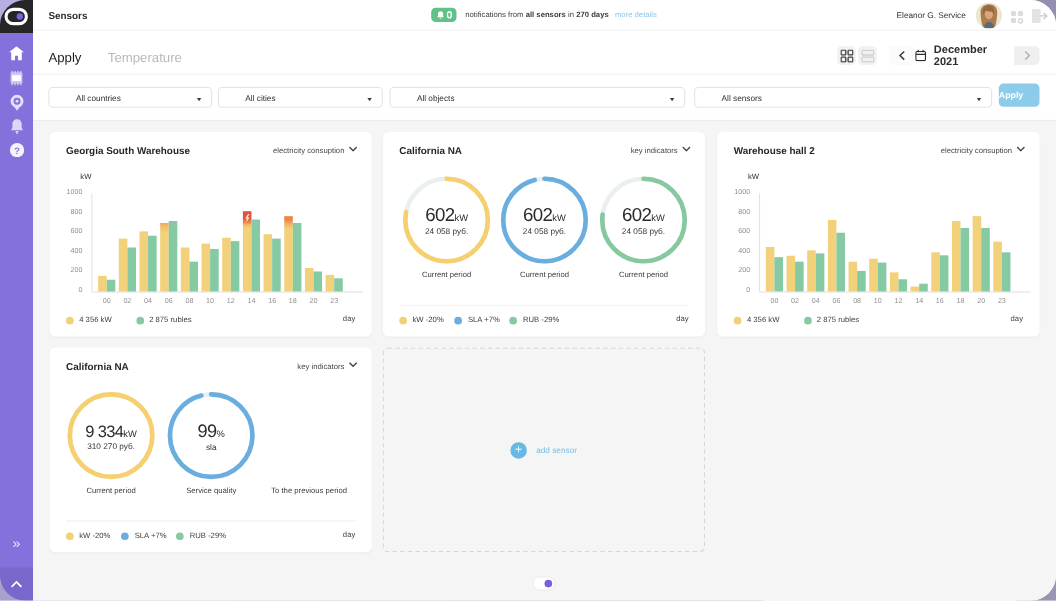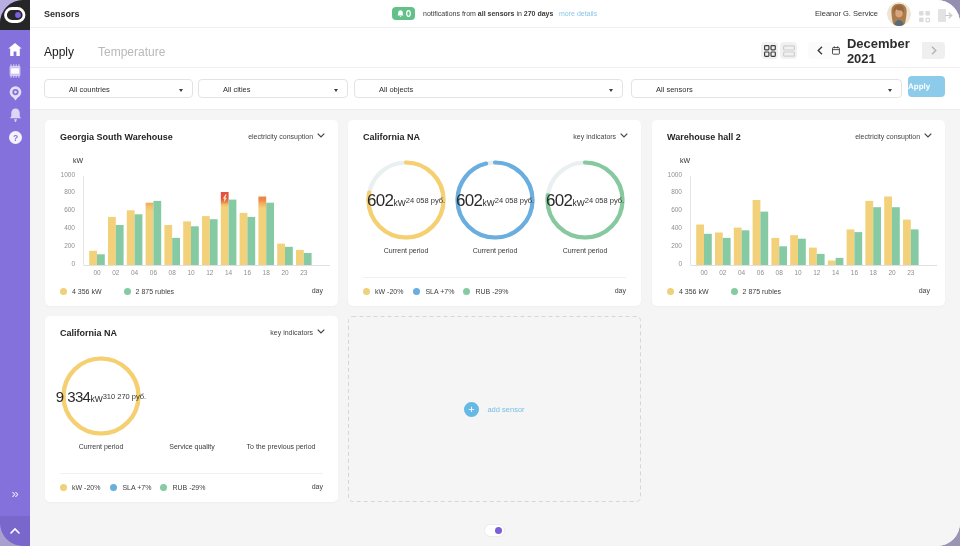--- a/index.html
+++ b/index.html
@@ -23,38 +23,38 @@
 .hic1{position:absolute;right:29px;top:9px}
 .hic2{position:absolute;right:7px;top:8px}
 
 .toolbar{position:absolute;left:30px;top:28px;width:930px;height:40px;background:#fff;border-bottom:1px solid #efefef}
 .tab1{position:absolute;left:14px;top:17px;font-size:12px;color:#1c1c1c}
 .tab2{position:absolute;left:68px;top:17px;font-size:12px;color:#b9b9b9}
 .vbtn{position:absolute;top:14px;width:17px;height:17px;background:#f1f1f1;border-radius:4px;display:flex;align-items:center;justify-content:center}
 .dategrp{position:absolute;left:778px;top:14px;width:137px;height:17px;background:#fbfbfb;border-radius:4px}
 .dg-prev{position:absolute;left:0;top:0;width:24px;height:17px;display:flex;align-items:center;justify-content:center}
 .dg-mid{position:absolute;left:24px;top:0;width:90px;height:17px;background:#fff;display:flex;align-items:center;justify-content:center;gap:7px}
-.dg-mid b{font-size:13px;color:#2d2d2d;font-weight:bold}
+.dg-mid b{font-size:10px;color:#2d2d2d;font-weight:bold}
 .dg-next{position:absolute;right:0;top:0;width:23px;height:17px;background:#efefef;border-radius:0 4px 4px 0;display:flex;align-items:center;justify-content:center}
 
 .filters{position:absolute;left:30px;top:68px;width:930px;height:42px;background:#fff;border-bottom:1px solid #ececec}
 .dd{position:absolute;top:11px;height:19px;background:#fff;border:1px solid #e3e3e3;border-radius:4px;font-size:7.5px;color:#2f2f2f;line-height:20px;padding-left:24px}
 .dd:after{content:"";position:absolute;right:9px;top:8.5px;border-left:2.8px solid transparent;border-right:2.8px solid transparent;border-top:3.8px solid #3c3c3c}
 .apply{position:absolute;left:878px;top:8px;width:37px;height:21px;background:#8dcbea;border-radius:4px;color:#fff;font-size:8px;font-weight:bold;text-align:left;line-height:21px;transform:rotate(0.03deg)}
 
 .content{position:absolute;left:30px;top:110px;width:930px;height:436px;background:#f4f5f4}
 .card{position:absolute;width:293px;height:186px;background:#fff;border-radius:5px;box-shadow:0 1px 2px rgba(40,40,40,.03)}
 .ct{position:absolute;left:15px;top:12px;font-size:9px;font-weight:bold;color:#262626}
 .cdd{position:absolute;right:13px;top:13px;font-size:7px;color:#454545}
 .leg{position:absolute;left:15px;bottom:9px;height:12px;display:flex;align-items:center;font-size:7px;color:#3d3d3d}
 .dot{width:7px;height:7px;border-radius:50%;margin-right:5px}
 .day{position:absolute;right:15px;bottom:9px;height:12px;line-height:12px;font-size:7px;color:#3d3d3d}
 .sep{position:absolute;left:15px;right:15px;bottom:28px;height:1px;background:#f0f0f0}
 .kpi{position:absolute;top:32px;width:96px;height:96px}
-.kpi .tx{position:absolute;left:0;top:0.5px;width:96px;height:96px;display:flex;flex-direction:row;align-items:center;justify-content:center}
+.kpi .tx{position:absolute;left:0;top:0.5px;width:96px;height:96px;display:flex;flex-direction:column;align-items:center;justify-content:center}
 .kv{font-size:17px;color:#2b2b2b;letter-spacing:-0.6px}
 .kv small{font-size:8.5px;letter-spacing:0}
 .ks{font-size:7.5px;color:#333;margin-top:0px}
 .kl{position:absolute;top:127px;font-size:7px;color:#3a3a3a;text-align:center;width:100px}
 .dashed{position:absolute;left:318px;top:206px;width:293px;height:186px}
 .addwrap{position:absolute;left:0;top:0;width:100%;height:100%;display:flex;align-items:center;justify-content:center;gap:8px}
 .addc{width:15px;height:15px;border-radius:50%;background:#67b9e5;color:#fff;font-size:11px;line-height:14px;text-align:center;transform:rotate(0.03deg)}
 .addt{font-size:7.5px;color:#79bee6}
 .pgn{position:absolute;left:454px;top:414px;width:21px;height:13px;background:#fff;border:1px solid #ececec;border-radius:7px}
 .pgn i{position:absolute;right:2px;top:2px;width:7px;height:7px;border-radius:50%;background:#7a5fd8}
@@ -346,20 +346,27 @@
             <path d="M0.7 0.7L4 4l3.3-3.3" fill="none" stroke="#444" stroke-width="1.2"></path>
           </svg></div>
         <div class="kpi" style="left:8px"><svg width="96" height="96" viewBox="0 0 96 96">
             <circle cx="48" cy="48" r="37.5" fill="none" stroke="#eaeff1" stroke-width="4.2"></circle>
             <circle cx="48" cy="48" r="37.5" fill="none" stroke="#f6cf6e" stroke-width="4.2" stroke-linecap="round" stroke-dasharray="235.6 0.0" transform="rotate(-90 48 48)"></circle>
           </svg><div class="tx">
             <div class="kv" style="font-size:15px">9 334<small>kW</small></div>
             <div class="ks">310 270 руб.</div>
           </div></div>
         <div class="kl" style="left:6px">Current period</div>
+        <div class="kpi" style="left:99px"><svg width="96" height="96" viewBox="0 0 96 96">
+            <circle cx="48" cy="48" r="37.5" fill="none" stroke="#eaeff1" stroke-width="4.2"></circle>
+            <circle cx="48" cy="48" r="37.5" fill="none" stroke="#69aede" stroke-width="4.2" stroke-linecap="round" stroke-dasharray="226.2 9.4" transform="rotate(-90 48 48)"></circle>
+          </svg><div class="tx">
+            <div class="kv" style="font-size:16.5px">99<small>%</small></div>
+            <div class="ks">sla</div>
+          </div></div>
         <div class="kl" style="left:97px">Service quality</div>
         <div class="kl" style="left:186px">To the previous period</div>
         <div class="sep"></div>
         <div class="leg"><i class="dot" style="background:#f0d078"></i>kW -20%<i class="dot" style="background:#69aede;margin-left:10px"></i>SLA +7%<i class="dot" style="background:#85caa3;margin-left:9px"></i>RUB -29%</div>
         <div class="day">day</div>
       </div>
     <div class="dashed">
         <svg width="293" height="186" style="position:absolute;left:0;top:0">
           <rect x="0.5" y="0.5" width="292" height="185" rx="4" fill="none" stroke="#d6d6d6" stroke-width="1" stroke-dasharray="4 3"></rect>
         </svg>

